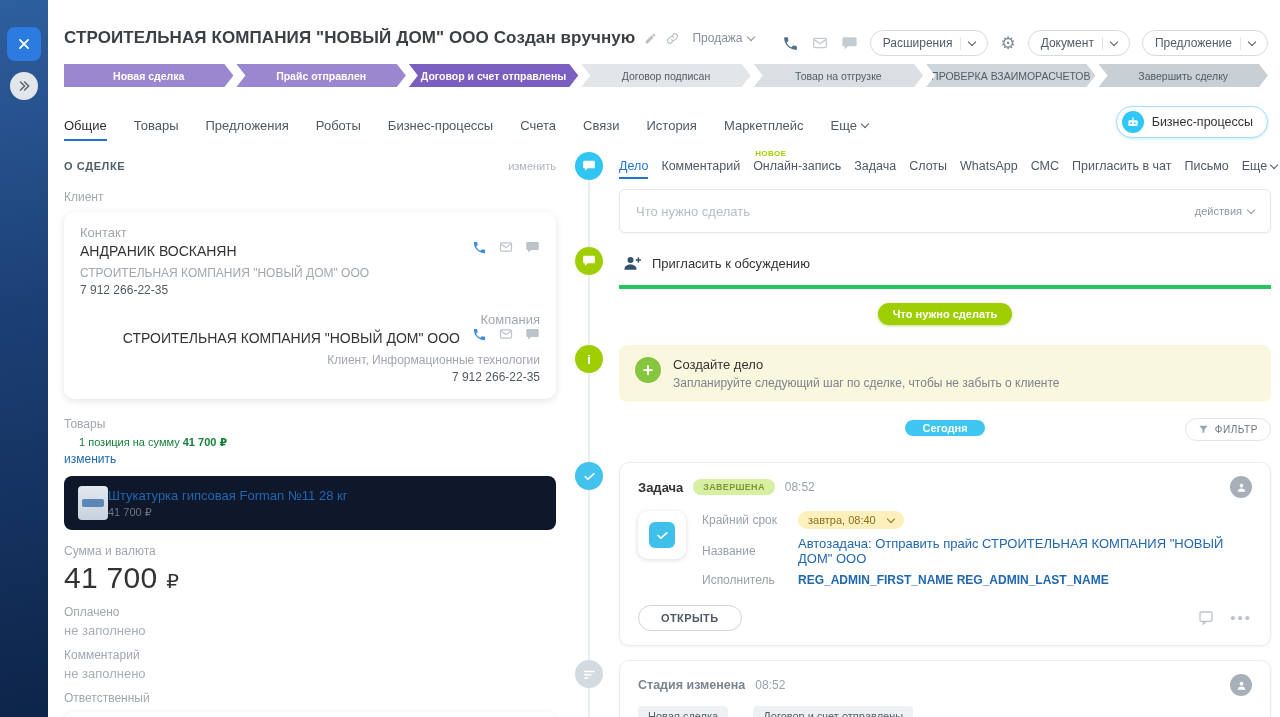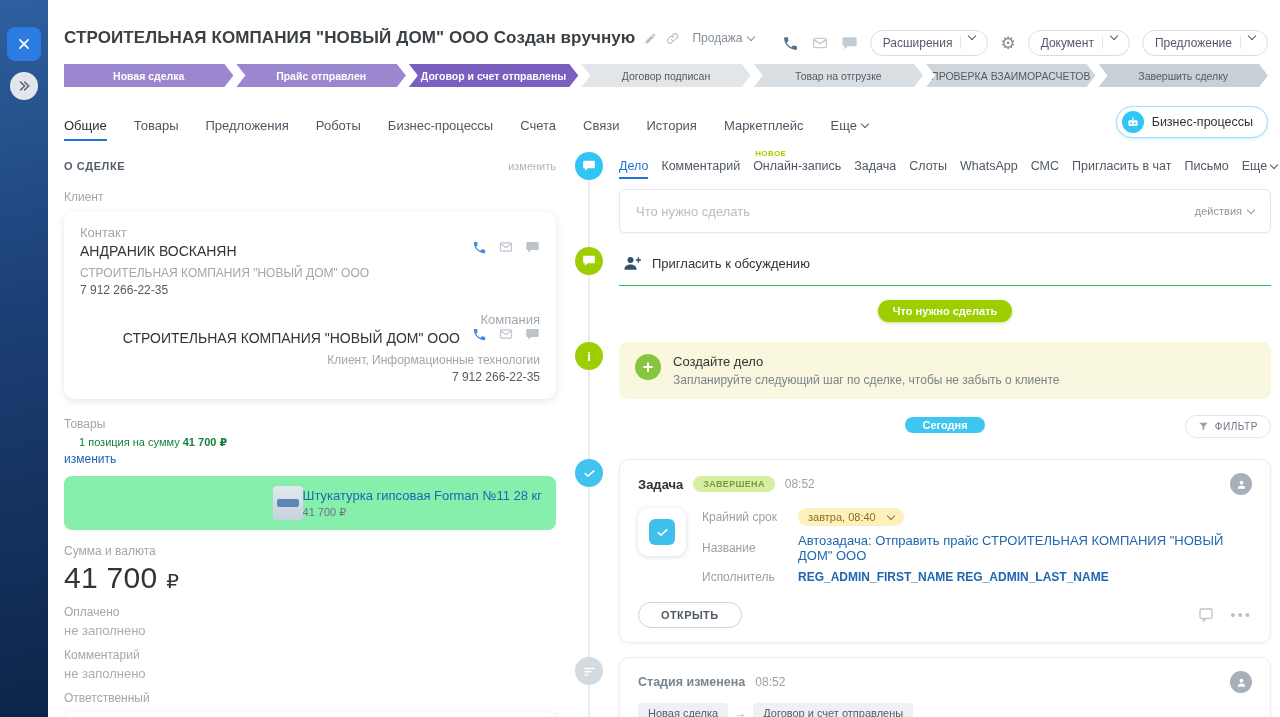--- a/index.html
+++ b/index.html
@@ -21,21 +21,21 @@
   .title-row { position:absolute; left:16px; top:28px; display:flex; align-items:center; gap:9px; }
   .page-title { font-size:17px; font-weight:600; color:#3b4045; letter-spacing:.1px; white-space:nowrap; }
   .t-ico { color:#b9c1c8; }
   .pipe-sel { display:flex; align-items:center; gap:5px; font-size:12px; color:#858f99; margin-left:4px; }
   .chev { width:6px; height:6px; border-right:1.5px solid currentColor; border-bottom:1.5px solid currentColor;
           transform:rotate(45deg); margin-top:-3px; flex-shrink:0; }
 
   .top-actions { position:absolute; right:12px; top:30px; display:flex; align-items:center; gap:12px; }
   .icon-btn { color:#c3ccd3; }
   .icon-btn.dark { color:#51708a; }
-  .pill-btn { display:flex; gap:8px; border:1px solid #d6dde2; border-radius:16px;
+  .pill-btn { display:flex; align-items:center; gap:8px; border:1px solid #d6dde2; border-radius:16px;
               padding:5px 12px; font-size:12px; color:#525c69; background:#fff; white-space:nowrap; cursor:pointer; }
   .pill-div { width:1px; height:13px; background:#e0e6ea; }
   .gear { font-size:17px; color:#828c97; line-height:1; cursor:pointer; }
 
   
   .stages { position:absolute; left:16px; right:12px; top:64px; display:flex; gap:3px; }
   .stage { flex:1; height:23px; display:flex; align-items:center; justify-content:center;
            font-size:10.5px; white-space:nowrap; overflow:hidden; padding:0 12px;
            clip-path:polygon(0 0, calc(100% - 9px) 0, 100% 50%, calc(100% - 9px) 100%, 0 100%, 9px 50%); cursor:pointer; }
   .stage.first { clip-path:polygon(0 0, calc(100% - 9px) 0, 100% 50%, calc(100% - 9px) 100%, 0 100%); }
@@ -73,21 +73,21 @@
   .entity-icons { position:absolute; right:0; top:15px; display:flex; gap:11px; }
   .e-phone { color:#3f8edd; cursor:pointer; }
   .e-gray { color:#bcc4cb; cursor:pointer; }
   .entity-sub { font-size:12px; color:#a1a7ae; margin-top:7px; }
   .entity-phone { font-size:12px; color:#535b63; margin-top:3px; }
 
   .prod-summary { font-size:11px; color:#15803d; margin-top:5px;margin-left:15px; }
   .prod-summary b { font-weight:700; }
   .link { color:#2067b0; cursor:pointer; text-decoration:none; }
   .prod-edit { font-size:12px; margin-top:3px; display:inline-block; }
-  .prod-row { margin-top:9px; background:#86efac; border-radius:8px; padding:10px 14px; display:flex; align-items:center;justify-content:flex-end; }
+  .prod-row { margin-top:9px; background:#0f172a; border-radius:8px; padding:10px 14px; display:flex; align-items:center; }
   .prod-img { width:30px; height:34px; border-radius:4px; background:linear-gradient(180deg,#e3e8ee,#c7d2dd); position:relative; flex-shrink:0; }
   .prod-img::after { content:""; position:absolute; left:4px; right:4px; top:13px; height:8px; background:#5b87b5; border-radius:2px; }
   .prod-name { font-size:13px; }
   .prod-price { font-size:11px; color:#6b7480; margin-top:3px; }
 
   .sum-value { margin-top:3px; font-size:30px; color:#333; letter-spacing:.3px; }
   .sum-cur { font-size:20px; }
   .value-muted { font-size:13px; color:#a8aeb5; margin-top:4px; }
 
   .resp-card { margin-top:7px; background:#fff; border-radius:8px; box-shadow:0 1px 5px rgba(83,92,105,.16);
@@ -112,21 +112,21 @@
   .tl-tab.active { color:#1f74d4; }
   .tl-tab.active::after { content:""; position:absolute; left:0; right:0; bottom:-6px; height:2px; background:#1f74d4; }
   .nb { position:absolute; top:-10px; left:2px; font-size:8px; font-weight:700; color:#9fce00; letter-spacing:.4px; }
 
   .todo-input { margin-top:16px; height:44px; border:1px solid #e3e8ec; border-radius:6px; display:flex;
                 align-items:center; padding:0 16px; background:#fff; box-shadow:0 1px 2px rgba(83,92,105,.06); }
   .todo-input input { flex:1; border:none; outline:none; font-size:13px; color:#333; font-family:inherit; background:transparent; }
   .todo-input input::placeholder { color:#b6bdc6; }
   .actions-lbl { font-size:11px; color:#8e98a2; display:flex; gap:6px; align-items:center; cursor:pointer; }
 
-  .invite-row { display:flex; align-items:center; gap:11px; padding:7px 4px 13px; border-bottom:1px solid #22c55e; cursor:pointer; }
+  .invite-row { display:flex; align-items:center; gap:11px; padding:7px 4px 13px; border-bottom:4px solid #22c55e; cursor:pointer; }
   .invite-ico { color:#33516b; }
   .invite-txt { font-size:13px; color:#333; }
 
   .pill-row { text-align:center; margin:0 0 6px; }
   .green-pill { display:inline-block; background:#9fce00; color:#fff; font-size:11px; font-weight:700;
                 padding:5px 15px; border-radius:13px; box-shadow:0 1px 3px rgba(130,170,0,.45); }
 
   .create-card { background:#faf7df; border-radius:8px; padding:12px 16px; display:flex; gap:12px; align-items:flex-start; }
   .plus-circle { width:26px; height:26px; border-radius:50%; background:#86c53e; color:#fff; display:flex;
                  align-items:center; justify-content:center; flex-shrink:0; font-size:18px; font-weight:700; line-height:1; cursor:pointer; }

